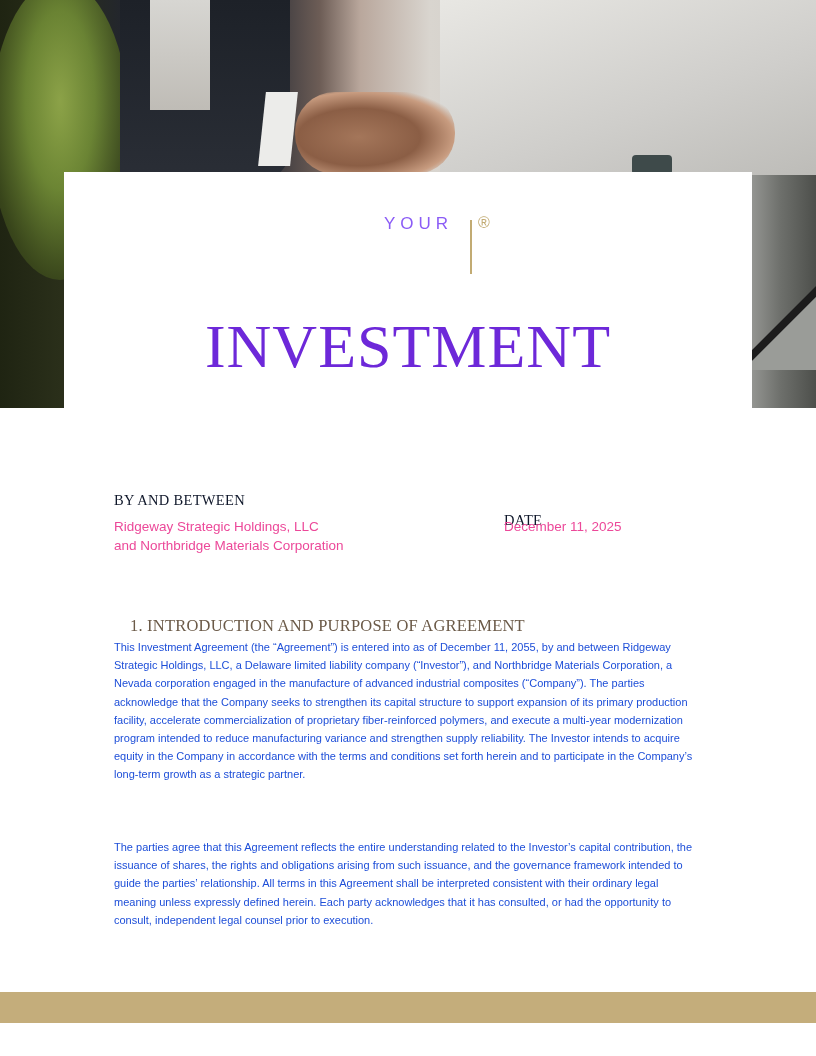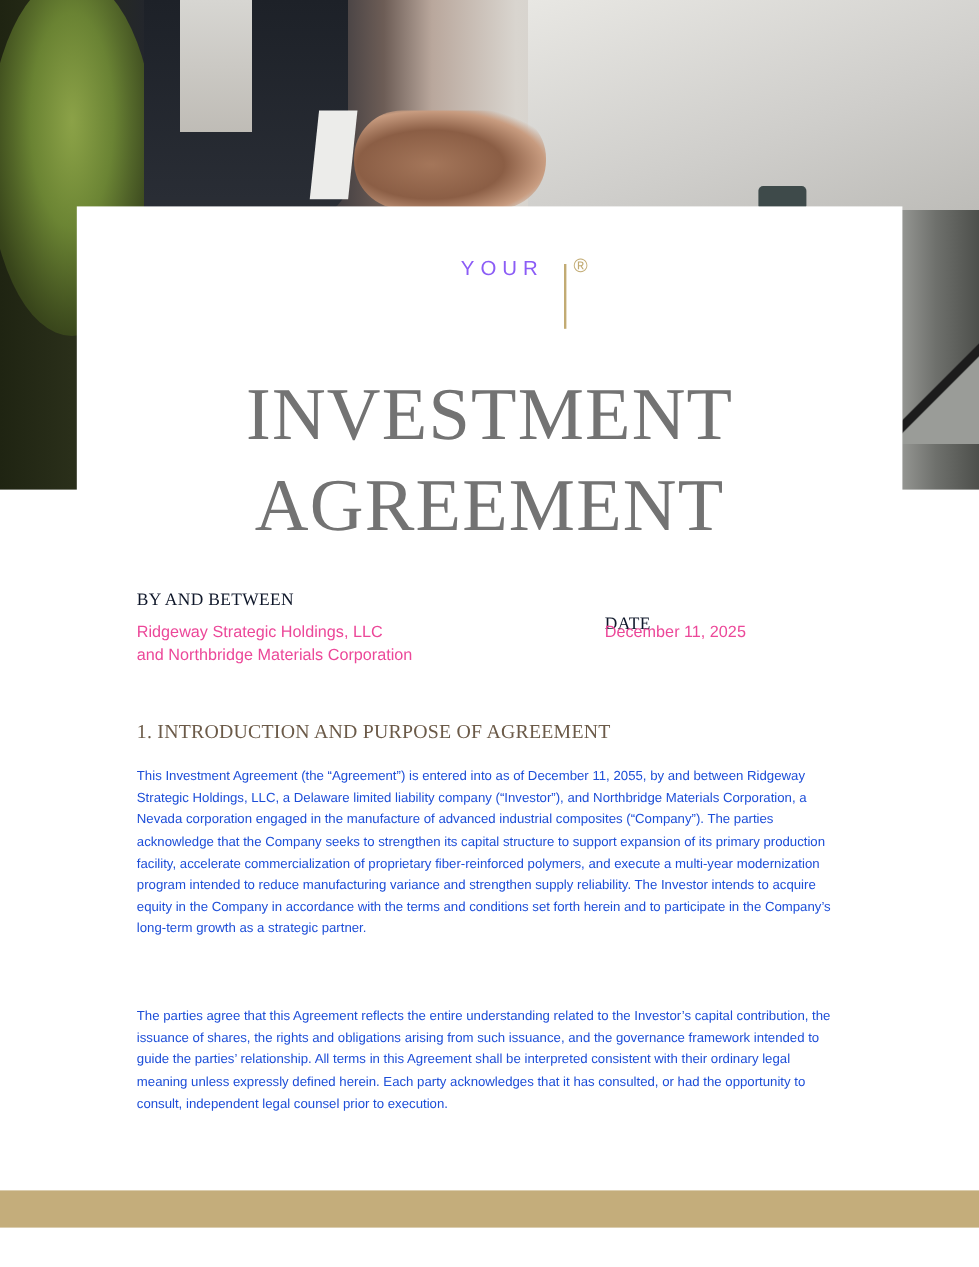--- a/index.html
+++ b/index.html
@@ -75,33 +75,33 @@
     position: absolute; left: 148px; top: 10px; width: 2px; height: 54px; background: #c2ab73;
   }
   .logo .reg {
     position: absolute; left: 156px; top: 4px; font-size: 16px; color: #c2ab73;
   }
 
   .title {
     position: absolute; left: 64px; top: 308px; width: 688px; text-align: center;
     font-family: "Liberation Serif", "DejaVu Serif", serif;
     font-size: 62px; line-height: 76px; letter-spacing: 1px;
-    color: #737373; font-weight: normal; margin: 0;
+    color: #6d28d9; font-weight: normal; margin: 0;
   }
 
   .meta-label {
     position: absolute; font-family: "Liberation Serif", "DejaVu Serif", serif;
     font-size: 14.5px; color: #0f172a; letter-spacing: 0.3px;
   }
   .meta-value {
     position: absolute; font-size: 13.5px; line-height: 19px; color: #ec4899;
   }
 
   .section-heading {
-    position: absolute; left: 114px; top: 600px; margin: 0;
+    position: absolute; left: 114px; top: 600px; margin: 16px;
     font-family: "Liberation Serif", "DejaVu Serif", serif; font-weight: normal;
     font-size: 16.5px; color: #6b5a48; letter-spacing: 0.2px;
   }
   .para {
     position: absolute; left: 114px; width: 580px; margin: 0;
     font-size: 11px; line-height: 18.2px; color: #1d4ed8;
   }
 
   .footer-band {
     position: absolute; left: 0; top: 992px; width: 816px; height: 31px;
@@ -125,21 +125,20 @@
 <div class="card"></div>
 
 <div class="logo">
   <span class="your">YOUR</span>
   <span class="bar"></span>
   <span class="reg">®</span>
 </div>
 
 <h1 class="title">
   <span>INVESTMENT</span><br>
-  <span>AGREEMENT</span>
 </h1>
 
 <div class="meta-label" style="left:114px; top:492px;">BY AND BETWEEN</div>
 <div class="meta-value" style="left:114px; top:517px;">
   <span>Ridgeway Strategic Holdings, LLC</span><br>
   <span>and Northbridge Materials Corporation</span>
 </div>
 
 <div class="meta-label" style="left:504px; top:492px;margin-top:20px;">DATE</div>
 <div class="meta-value" style="left:504px; top:517px;">December 11, 2025</div>

